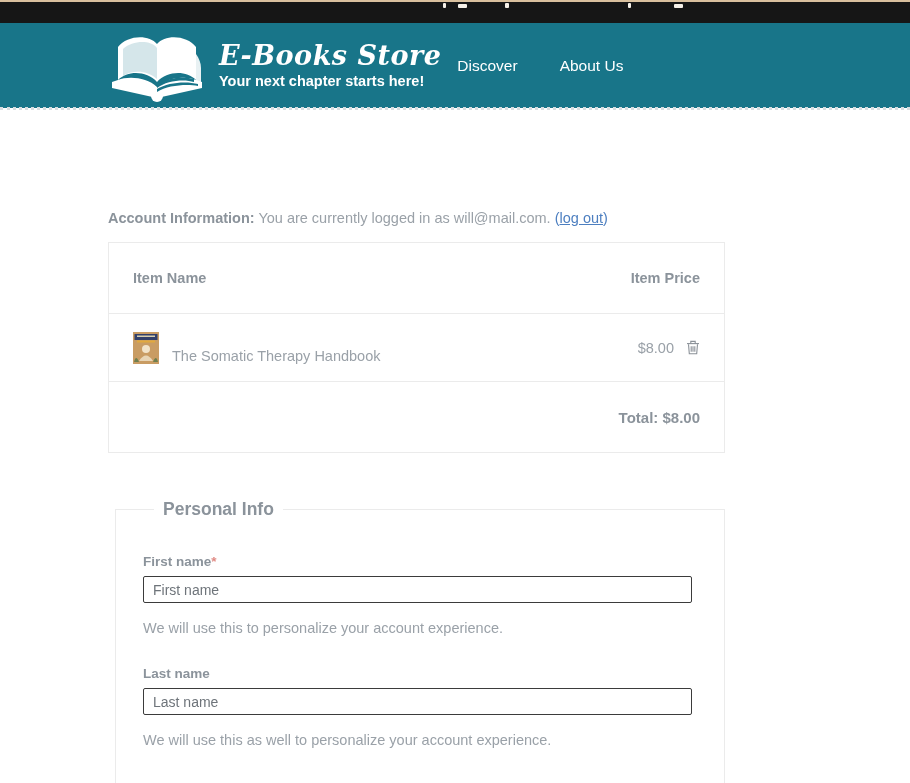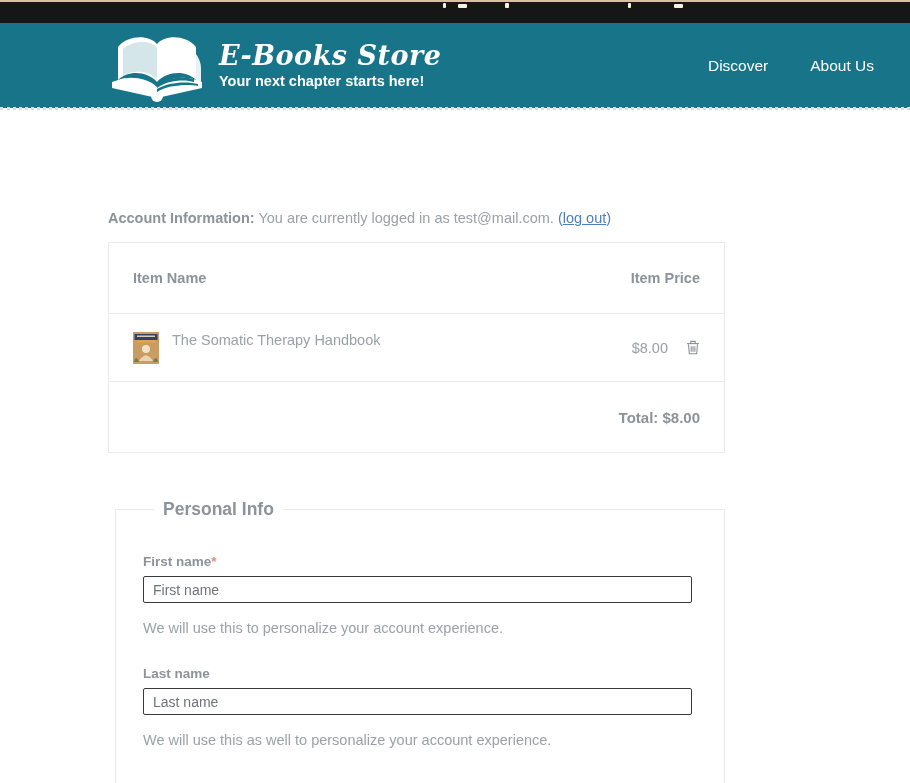--- a/index.html
+++ b/index.html
@@ -23,22 +23,23 @@
   
   .topbar{
     height:23px;background:var(--color-topbar);
     border-top:2px solid var(--color-topline);
     position:relative;overflow:hidden;
   }
   .frag{position:absolute;background:#f5f0e8;border-radius:1px;}
   
   .header{
     height:85px;background:var(--color-teal);
-    display:flex;align-items:center;justify-content:space-between;
+    display:flex;align-items:center;
     padding:0 36px 0 107px;
+    gap:16px;
   }
   .brand{display:flex;align-items:center;text-decoration:none;}
   .brand-logo{width:100px;height:72px;flex:0 0 auto;margin-right:12px;}
   .brand-title{
     color:#fff;font-family:"DejaVu Serif",serif;font-style:italic;
     font-weight:700;font-size:27px;letter-spacing:.5px;line-height:1.05;
   }
   .brand-tagline{color:#fff;font-size:14.5px;font-weight:600;margin-top:3px;}
   .nav{display:flex;align-items:center;gap:42px;}
   .nav a{color:#fff;font-size:15.5px;text-decoration:none;cursor:pointer;}
@@ -51,23 +52,23 @@
   .logout{color:var(--color-link);text-decoration:underline;cursor:pointer;}
   
   .cart-table{border:1px solid var(--color-border);width:617px;font-size:14.5px;}
   .row{display:flex;align-items:center;padding:0 24px;}
   .header-row{
     height:71px;justify-content:space-between;
     border-bottom:1px solid var(--color-border);
     font-weight:700;color:var(--color-label);
   }
   .item-row{height:68px;justify-content:space-between;border-bottom:1px solid var(--color-border);color:var(--color-text);}
-  .item-cell{display:flex;align-items:flex-start;gap:13px;}
+  .item-cell{display:flex;align-items:flex-end;gap:13px;}
   .thumb{width:26px;height:32px;display:inline-block;line-height:0;}
-  .price-cell{display:flex;align-items:center;gap:18px;}
+  .price-cell{display:flex;align-items:center;gap:12px;}
   .trash-btn{background:none;border:none;padding:0;cursor:pointer;line-height:0;}
   .total-row{height:70px;justify-content:flex-end;font-weight:700;color:var(--color-label);font-size:15px;text-align:right;}
   
   .personal{
     margin:46px 0 28px 7px;width:610px;
     border:1px solid var(--color-border);
     padding:4px 28px 36px 27px;
   }
   .personal legend{
     font-size:17.5px;font-weight:700;color:var(--color-label);
@@ -120,21 +121,21 @@
     <a>Discover</a>
     <a>About Us</a>
   </nav>
 </header>
 <div class="dotted-divider"></div>
 
 <main class="content">
 
   <p class="account-line">
     <span class="lbl">Account Information:</span>
-    <span>You are currently logged in as test@mail.com.</span>
+    <span>You are currently logged in as will@mail.com.</span>
     <span class="paren">(</span><a class="logout">log out</a><span class="paren">)</span>
   </p>
 
   <section class="cart-table">
     <div class="row header-row">
       <span>Item Name</span>
       <span>Item Price</span>
     </div>
     <div class="row item-row">
       <span class="item-cell">

